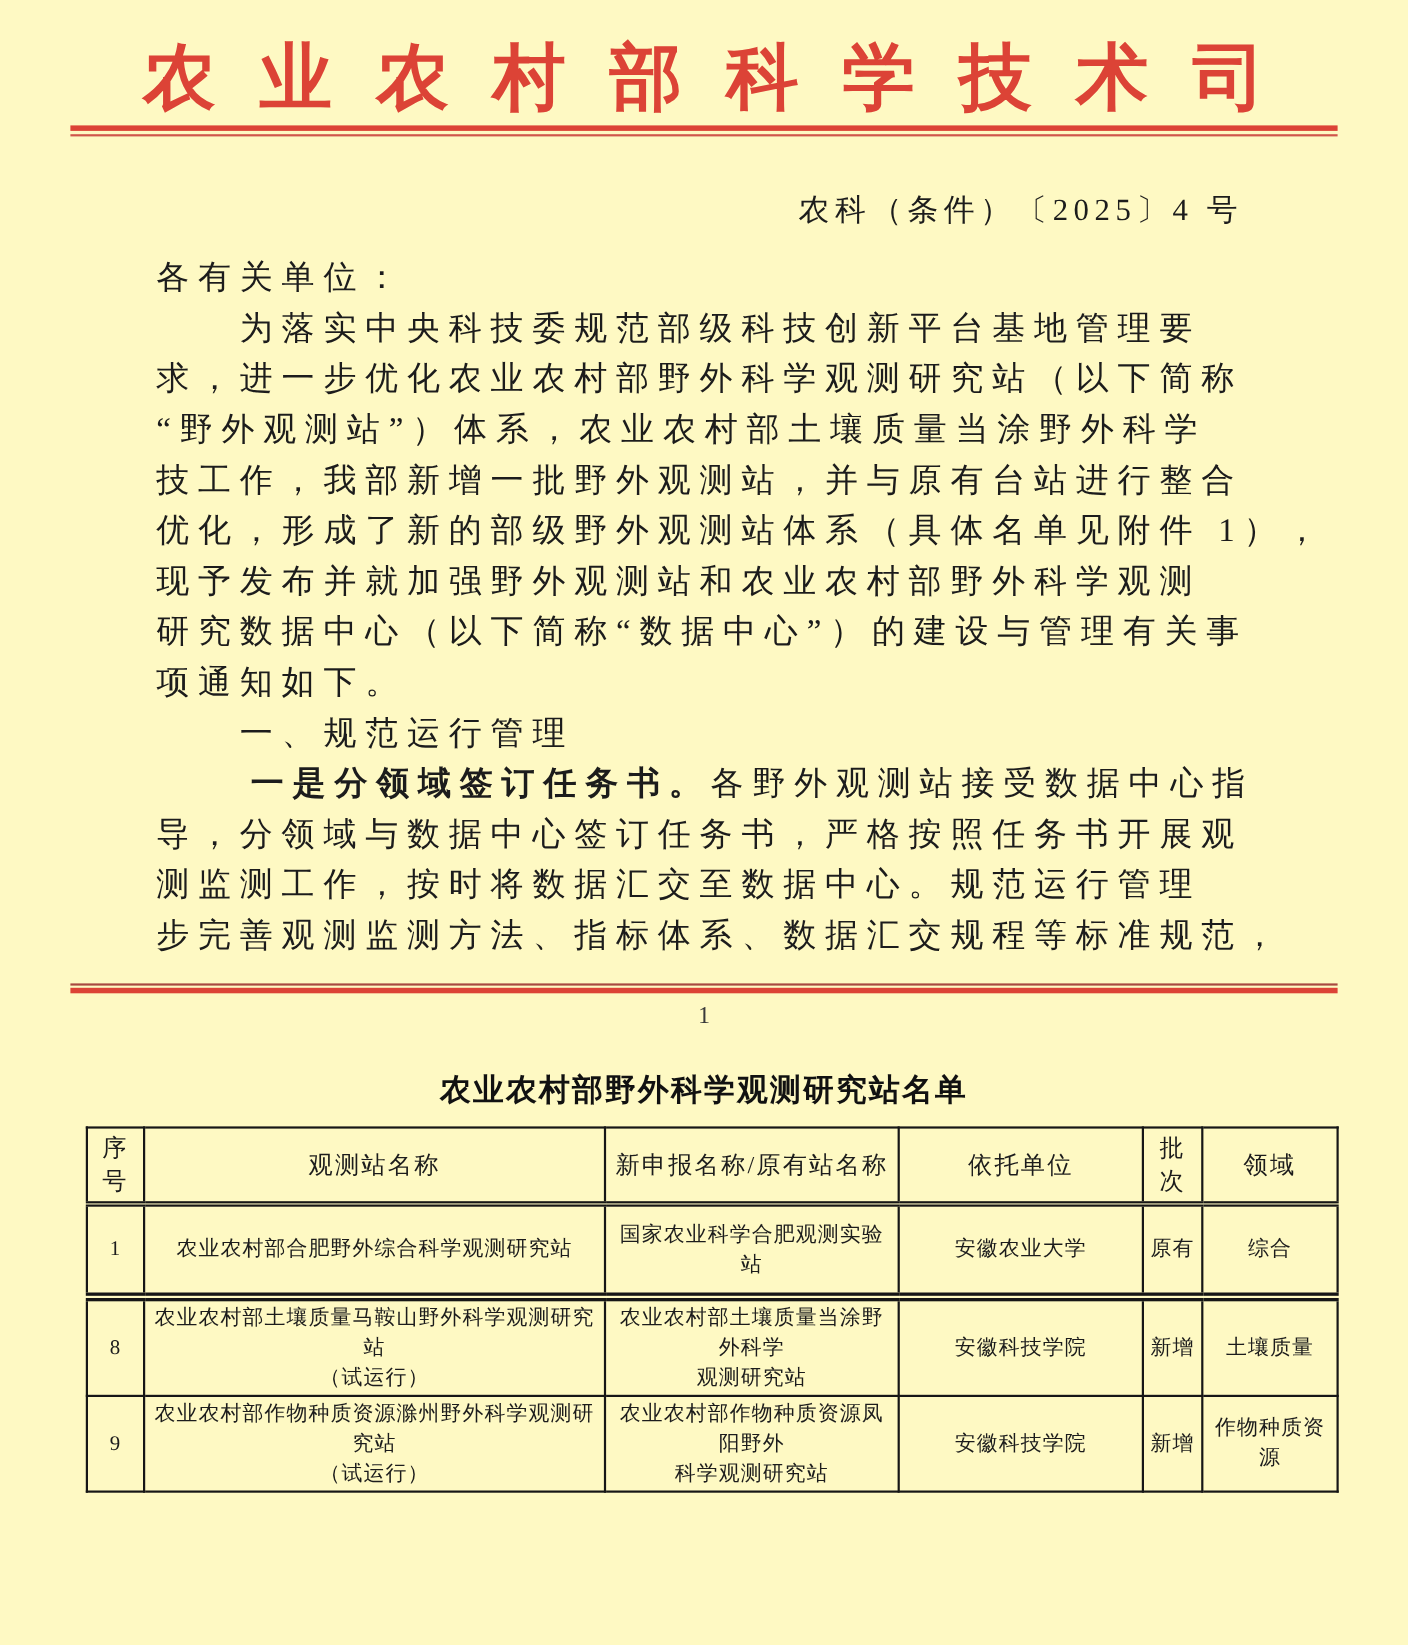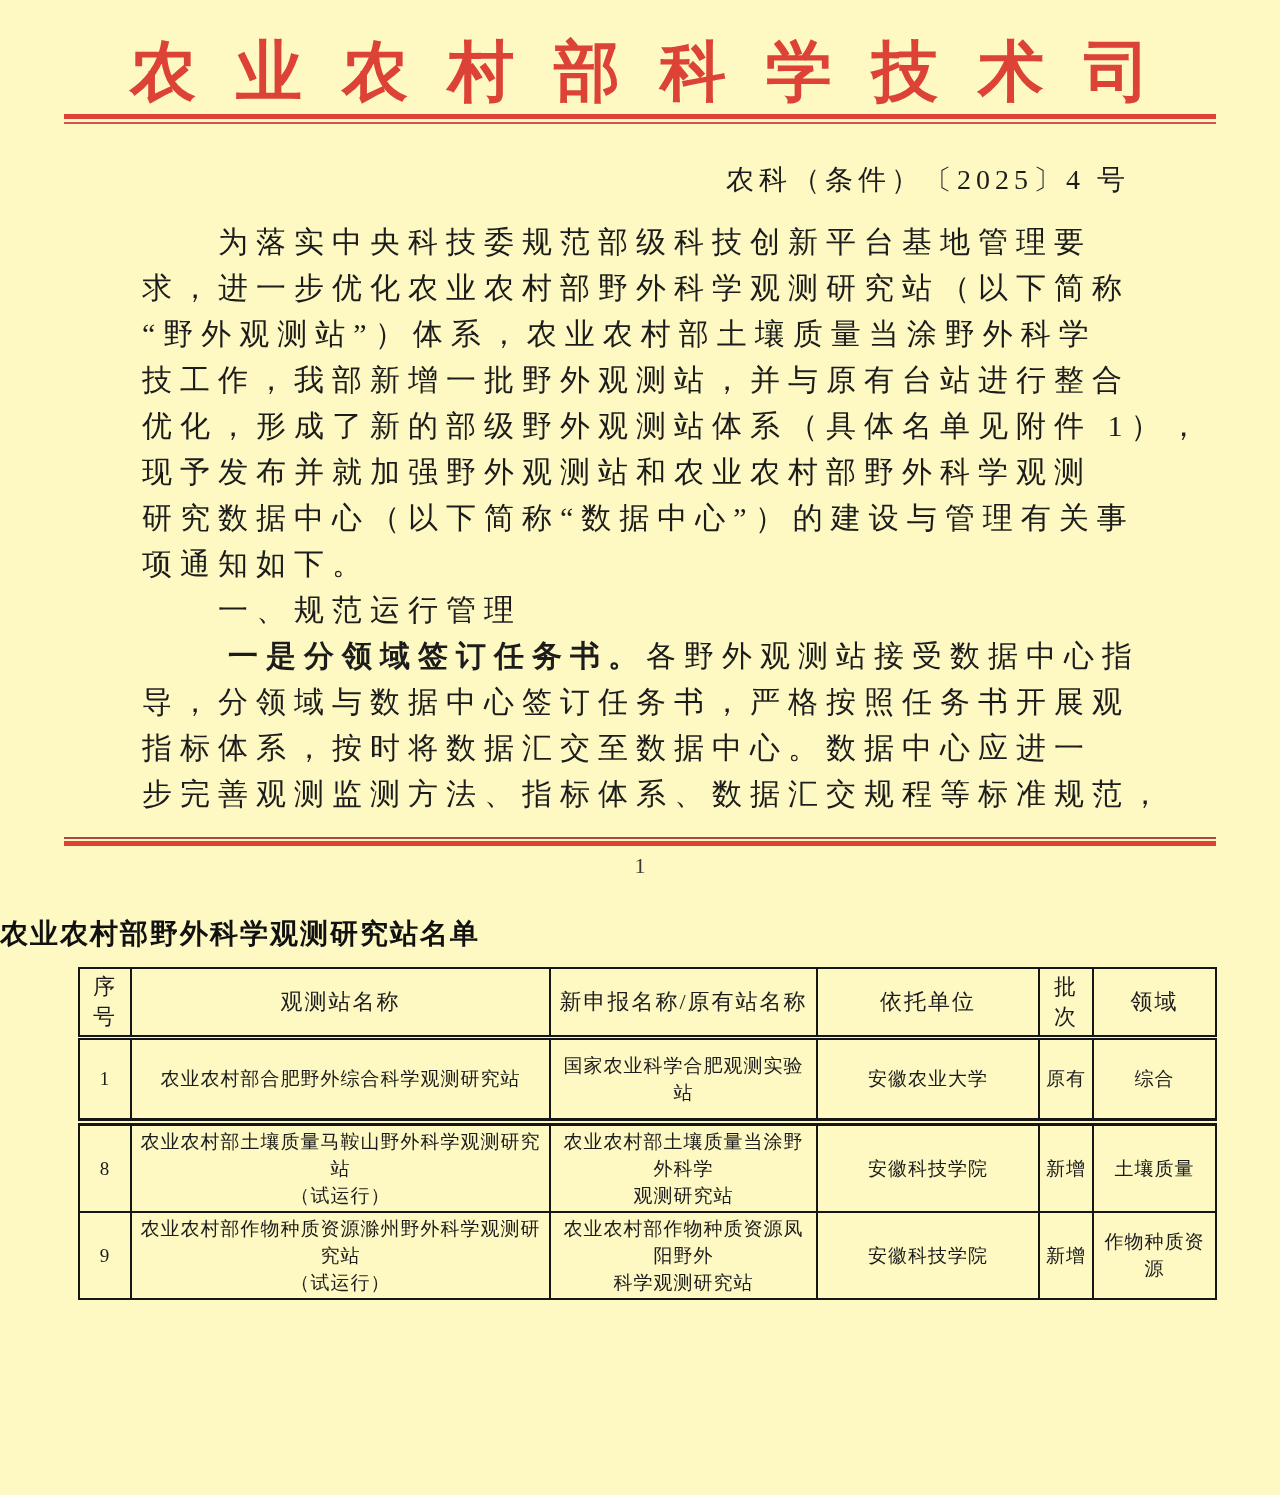--- a/index.html
+++ b/index.html
@@ -25,21 +25,21 @@
     white-space:nowrap;
   }
   .head-rule {
     margin:4px 64px 0 64px;
     height:3px;
     border-top:5px solid #dc4336;
     border-bottom:2px solid #d0564b;
   }
   
   .doc-number {
-    margin-top:37px;
+    margin-top:48px;
     text-align:right;
     padding-right:150px;
     font-size:28px;
     letter-spacing:5px;
   }
   .doc-title {
     margin-top:24px;
     text-align:center;
     font-weight:bold;
     font-size:36px;
@@ -67,20 +67,21 @@
   }
   .page-number {
     margin-top:7px;
     text-align:center;
     font-size:22px;
     color:#3a3a3a;
   }
   
   .attachment-title {
     margin-top:36px;
+    text-align:center;
     font-size:28px;
     font-weight:bold;
     letter-spacing:2px;
     font-family:"Liberation Sans", sans-serif;
     color:#111;
   }
   table.stations {
     margin:14px 0 0 78px;
     width:1137px;
     border-collapse:collapse;
@@ -117,35 +118,36 @@
 
 <div class="page">
 
   <div class="letterhead">农业农村部科学技术司</div>
   <div class="head-rule"></div>
 
   <div class="doc-number">农科（条件）〔2025〕4 号</div>
 
 
   <div class="doc-body">
+    <div class="body-line">各有关单位：</div>
 
     <div class="body-line indent">为落实中央科技委规范部级科技创新平台基地管理要</div>
     <div class="body-line">求，进一步优化农业农村部野外科学观测研究站（以下简称</div>
     <div class="body-line">“野外观测站”）体系，农业农村部土壤质量当涂野外科学</div>
     <div class="body-line">技工作，我部新增一批野外观测站，并与原有台站进行整合</div>
     <div class="body-line">优化，形成了新的部级野外观测站体系（具体名单见附件 1），</div>
     <div class="body-line">现予发布并就加强野外观测站和农业农村部野外科学观测</div>
     <div class="body-line">研究数据中心（以下简称“数据中心”）的建设与管理有关事</div>
     <div class="body-line">项通知如下。</div>
 
     <div class="body-line section-heading">一、规范运行管理</div>
 
     <div class="body-line indent"><span class="bold-lead">一是分领域签订任务书。</span><span>各野外观测站接受数据中心指</span></div>
     <div class="body-line">导，分领域与数据中心签订任务书，严格按照任务书开展观</div>
-    <div class="body-line">指标体系，按时将数据汇交至数据中心。数据中心应进一</div>
+    <div class="body-line">测监测工作，按时将数据汇交至数据中心。规范运行管理</div>
     <div class="body-line">步完善观测监测方法、指标体系、数据汇交规程等标准规范，</div>
   </div>
 
   <div class="page-rule"></div>
   <div class="page-number">1</div>
 
   <div class="attachment-title">农业农村部野外科学观测研究站名单</div>
 
   <table class="stations">
     <colgroup>

